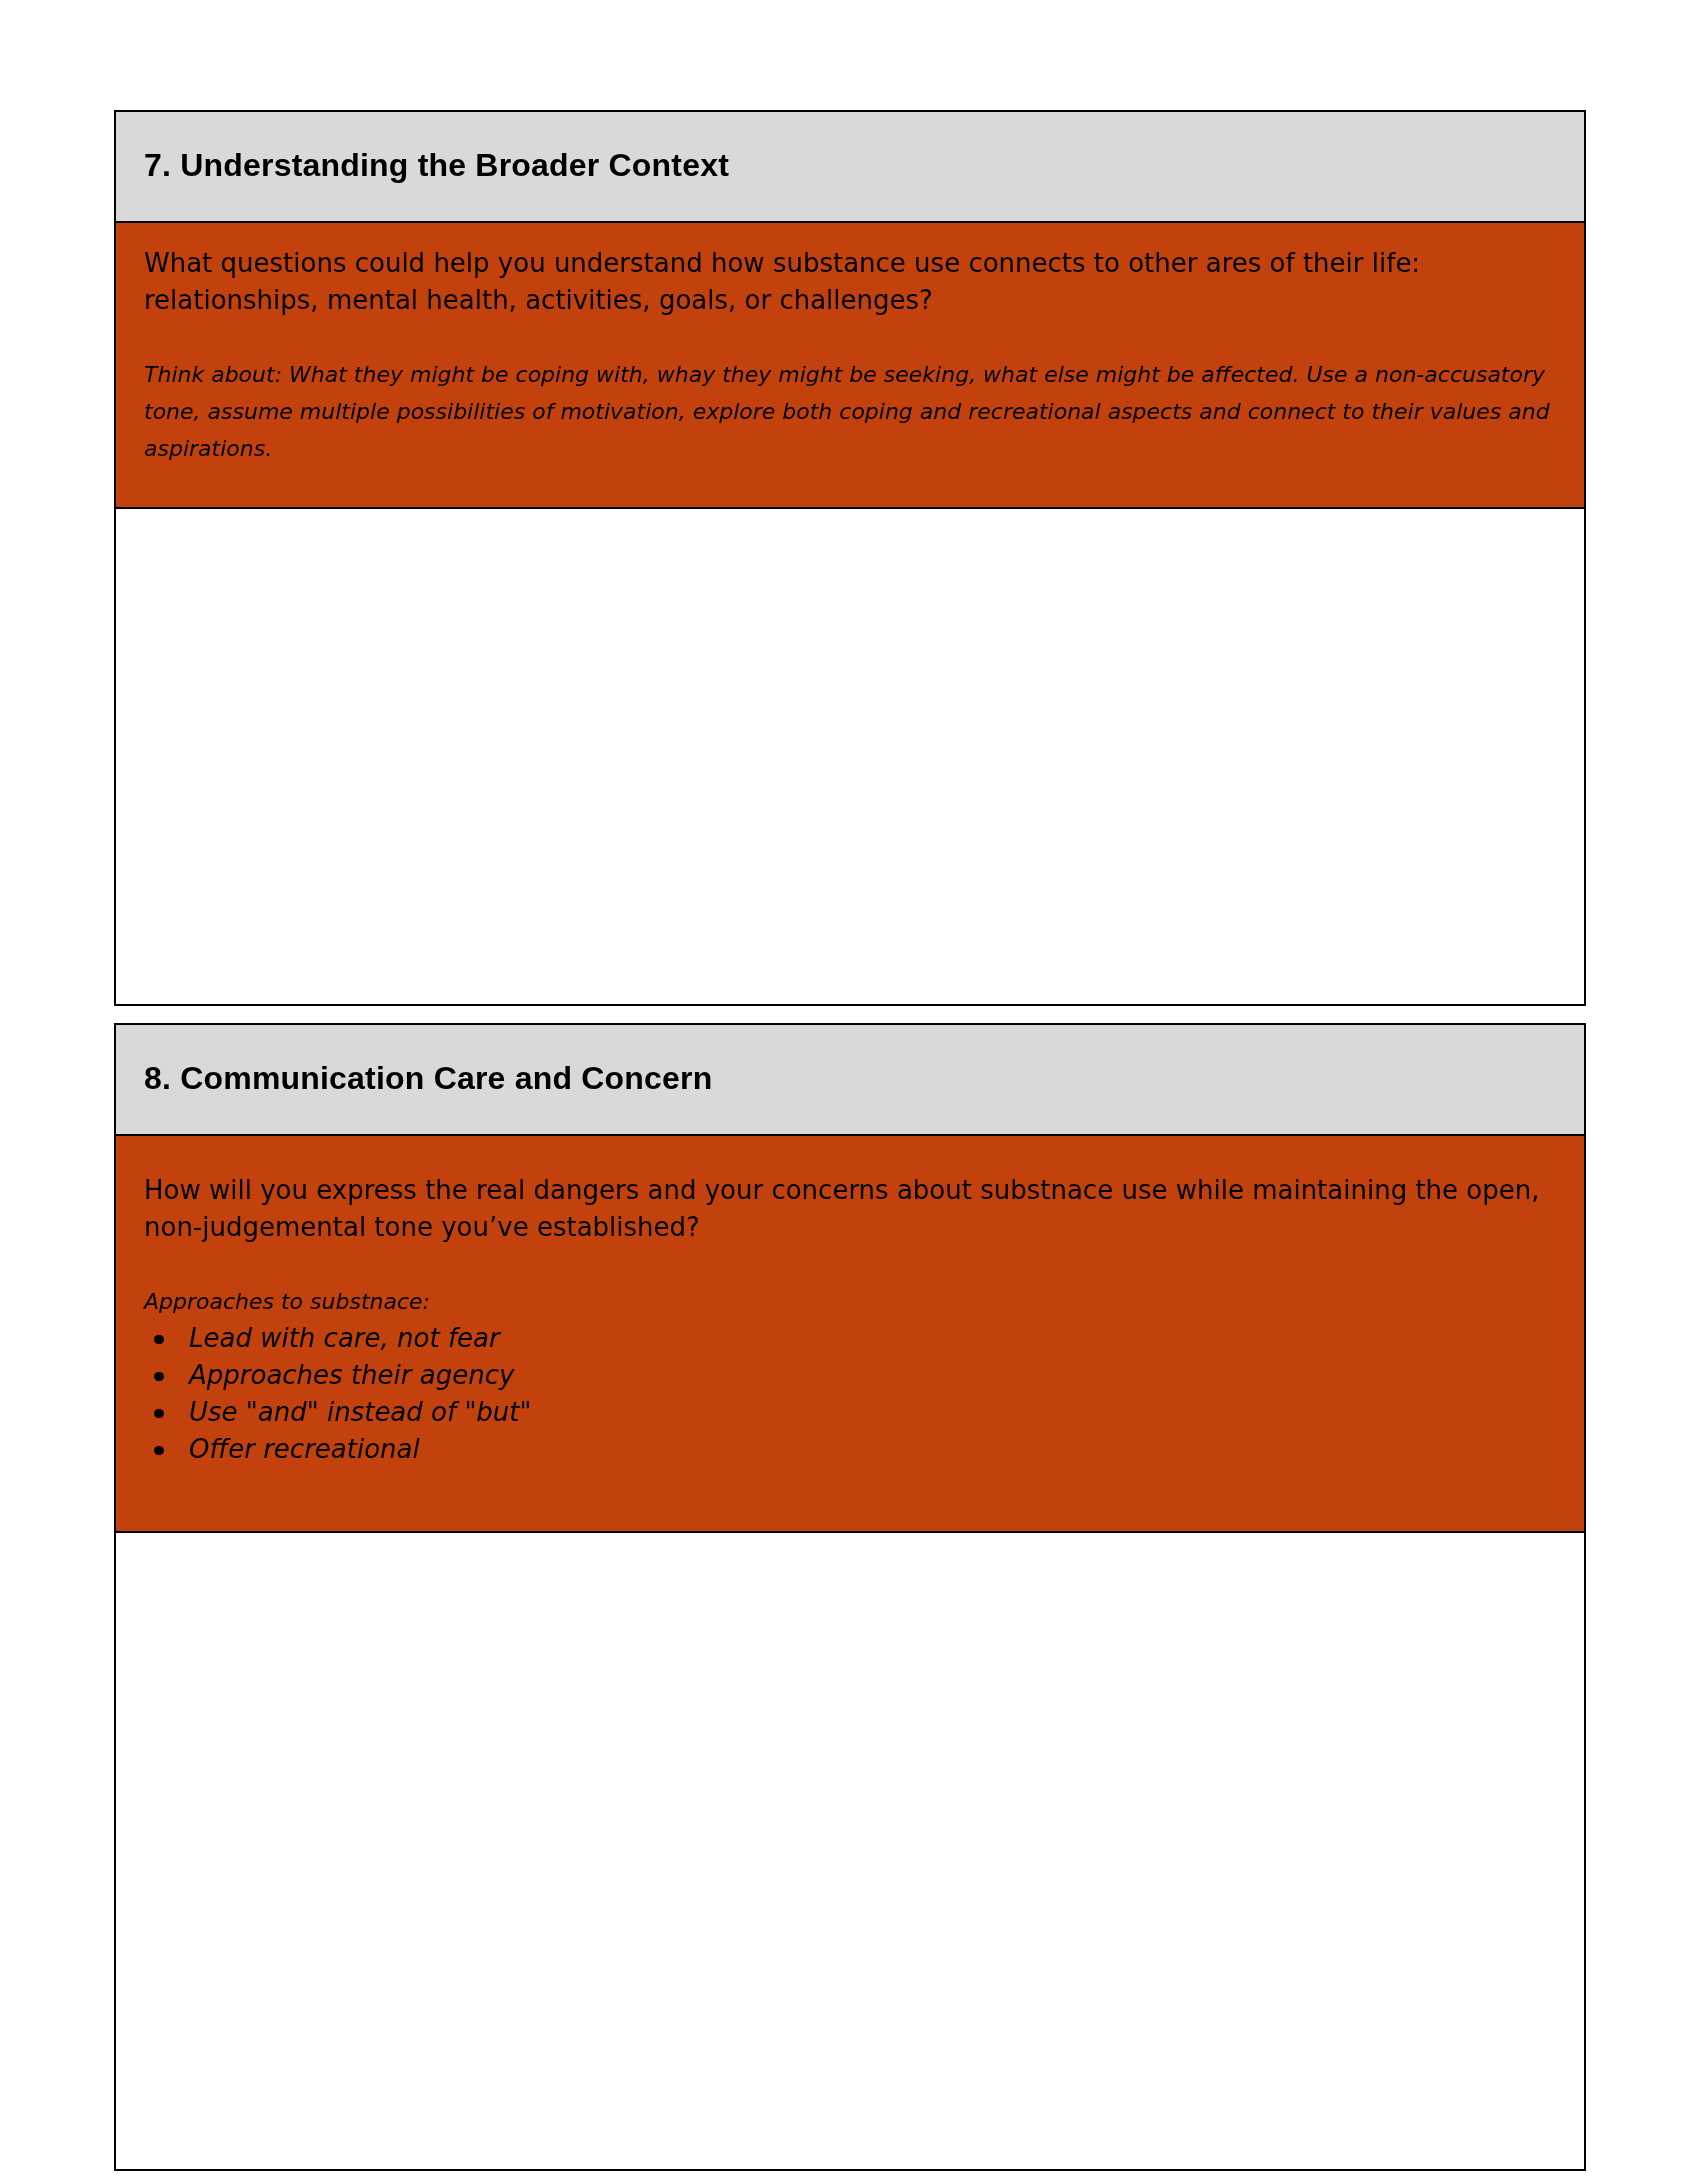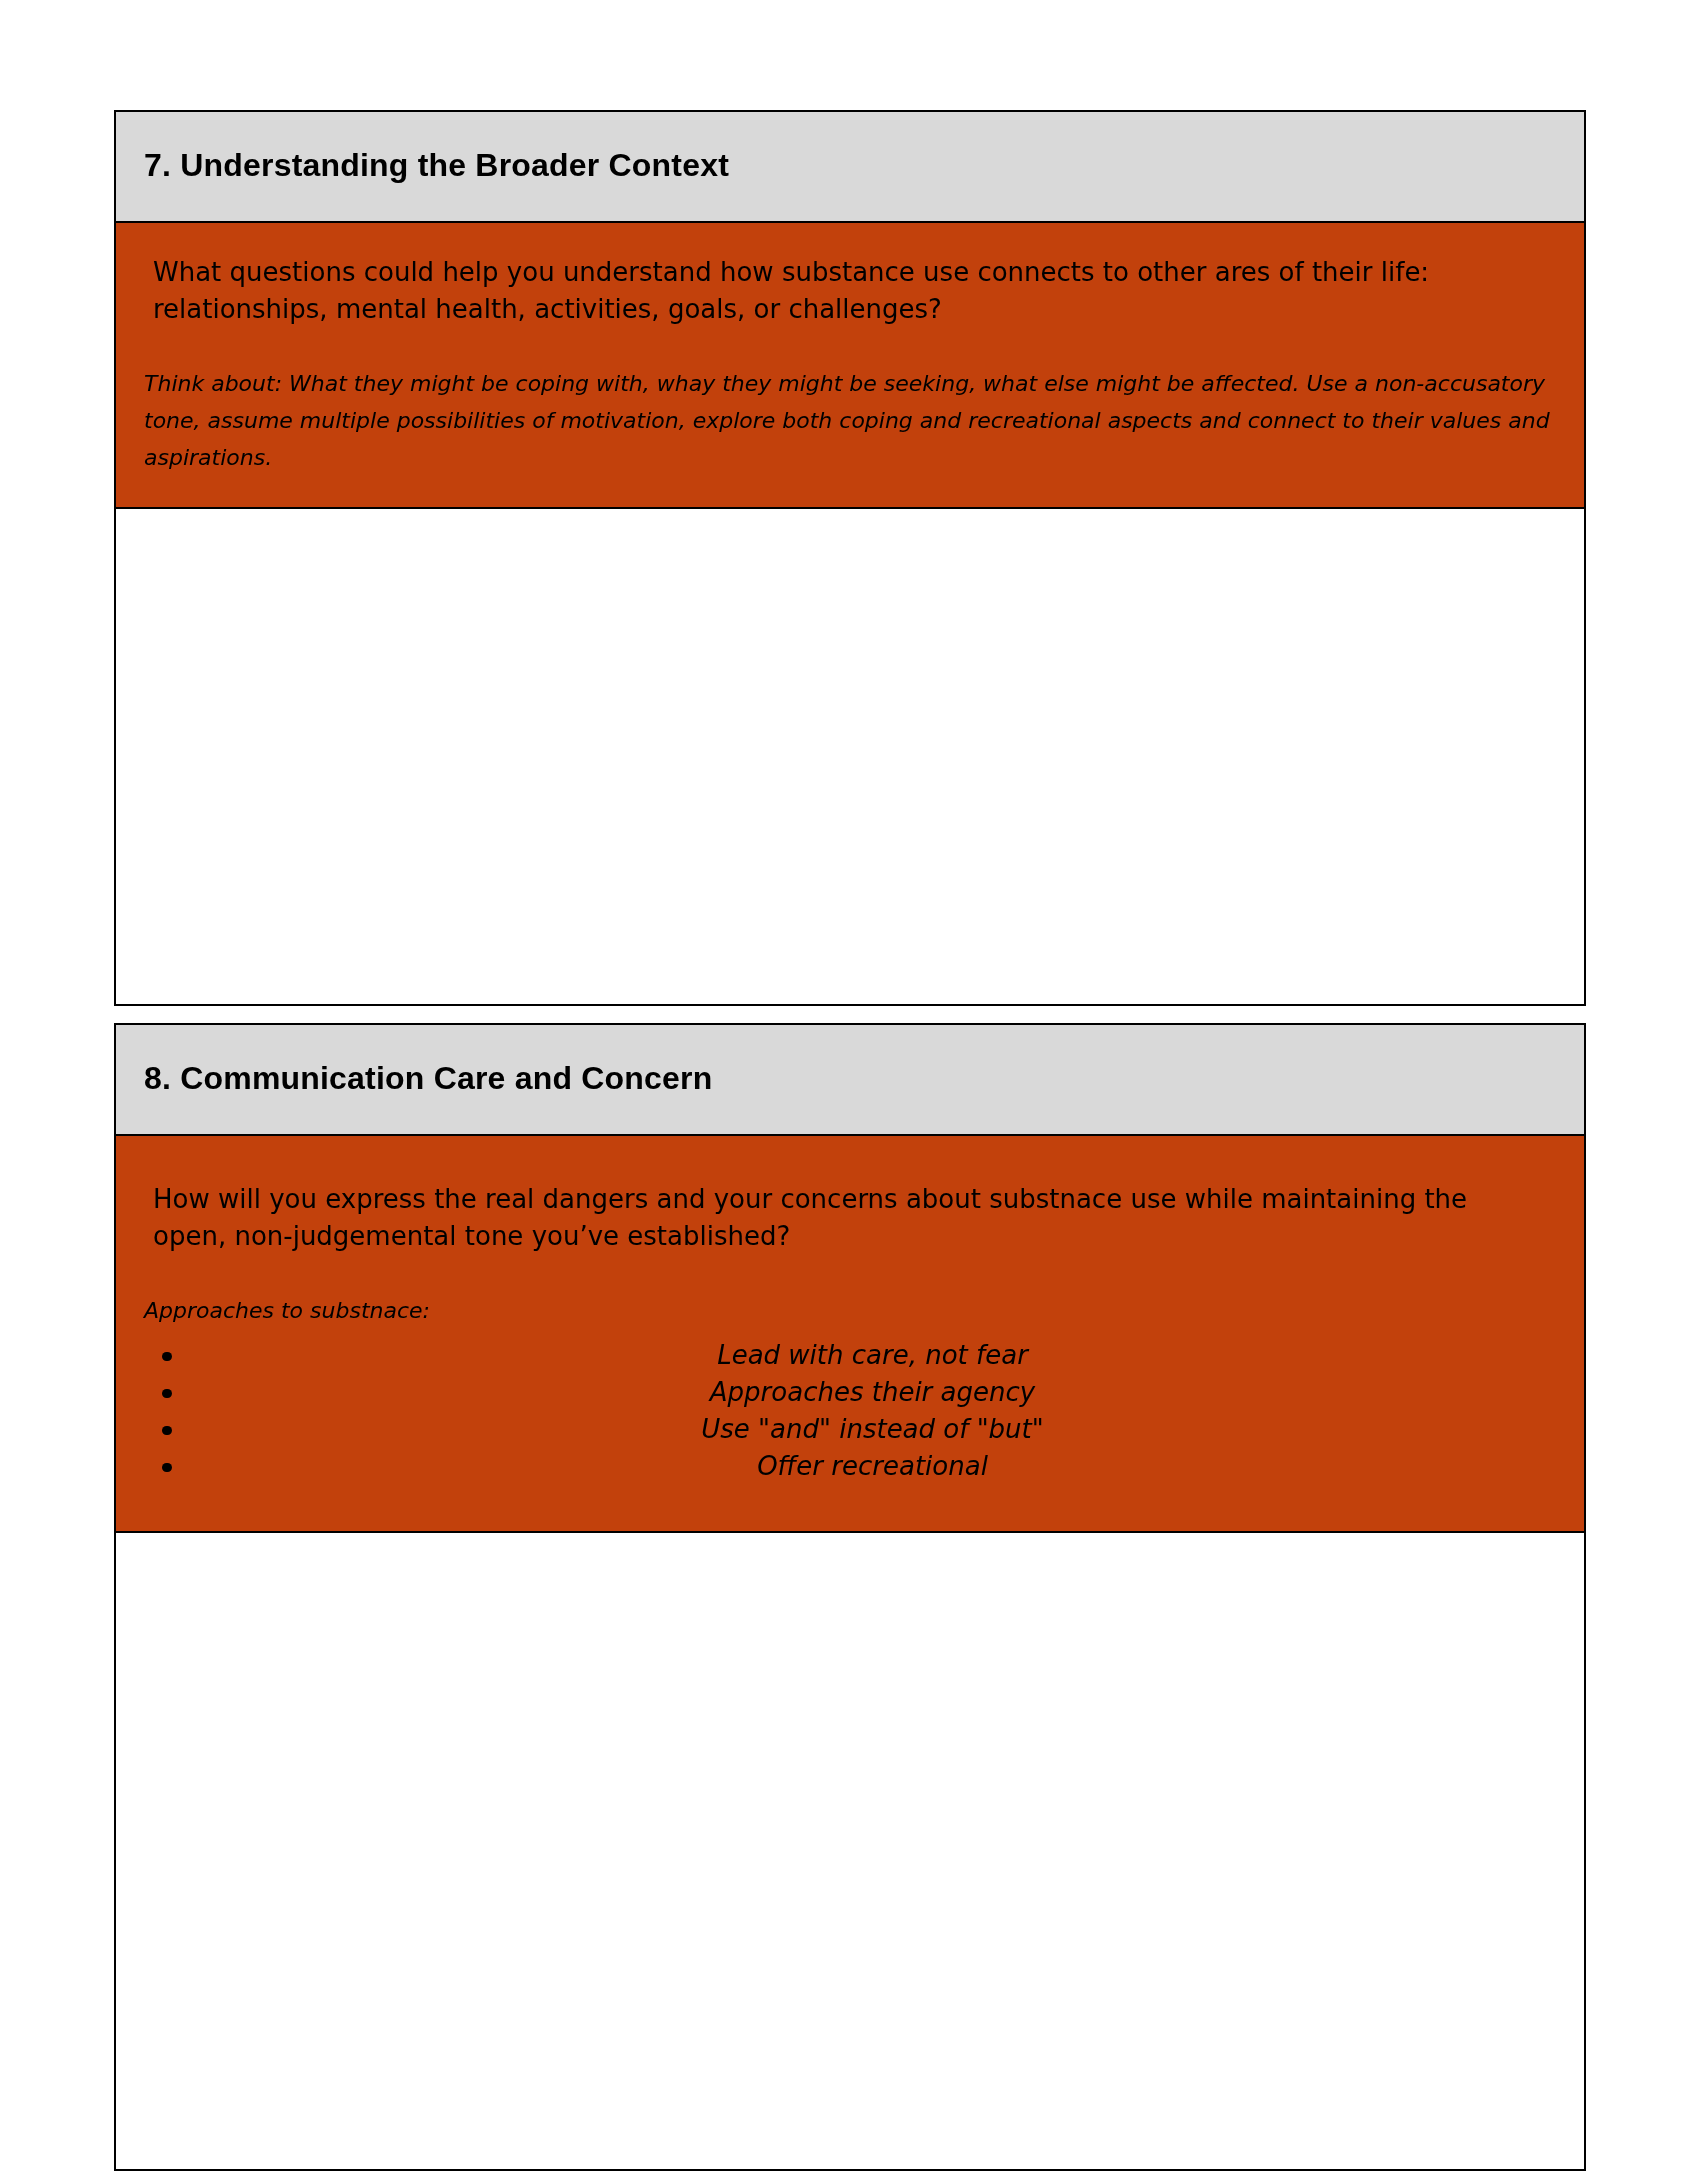--- a/index.html
+++ b/index.html
@@ -53,36 +53,35 @@
     position: absolute;
     left: 0; right: 0;
     box-sizing: border-box;
     border-bottom: 2.2px solid #000000;
     padding: 0 28px;
   }
   .box-7 .box-desc { top: 111px; height: 286px; padding-top: 22px; }
   .box-8 .box-desc { top: 111px; height: 397px; padding-top: 36px; }
 
   .desc-text {
-    margin: 9px;
+    margin: 0;
     font-size: 26px;
     line-height: 37px;
     font-weight: normal;
   }
   .desc-italic {
     margin: 37px 0 0 0;
     font-size: 22px;
     line-height: 37px;
     font-style: italic;
   }
   .approach-list {
     list-style: none;
-    margin: 8px;
+    margin: 0;
     padding: 0;
-    text-align: center;
   }
   .approach-item {
     position: relative;
     padding-left: 45px;
     font-size: 26px;
     line-height: 37px;
     font-style: italic;
   }
   .approach-bullet {
     position: absolute;

